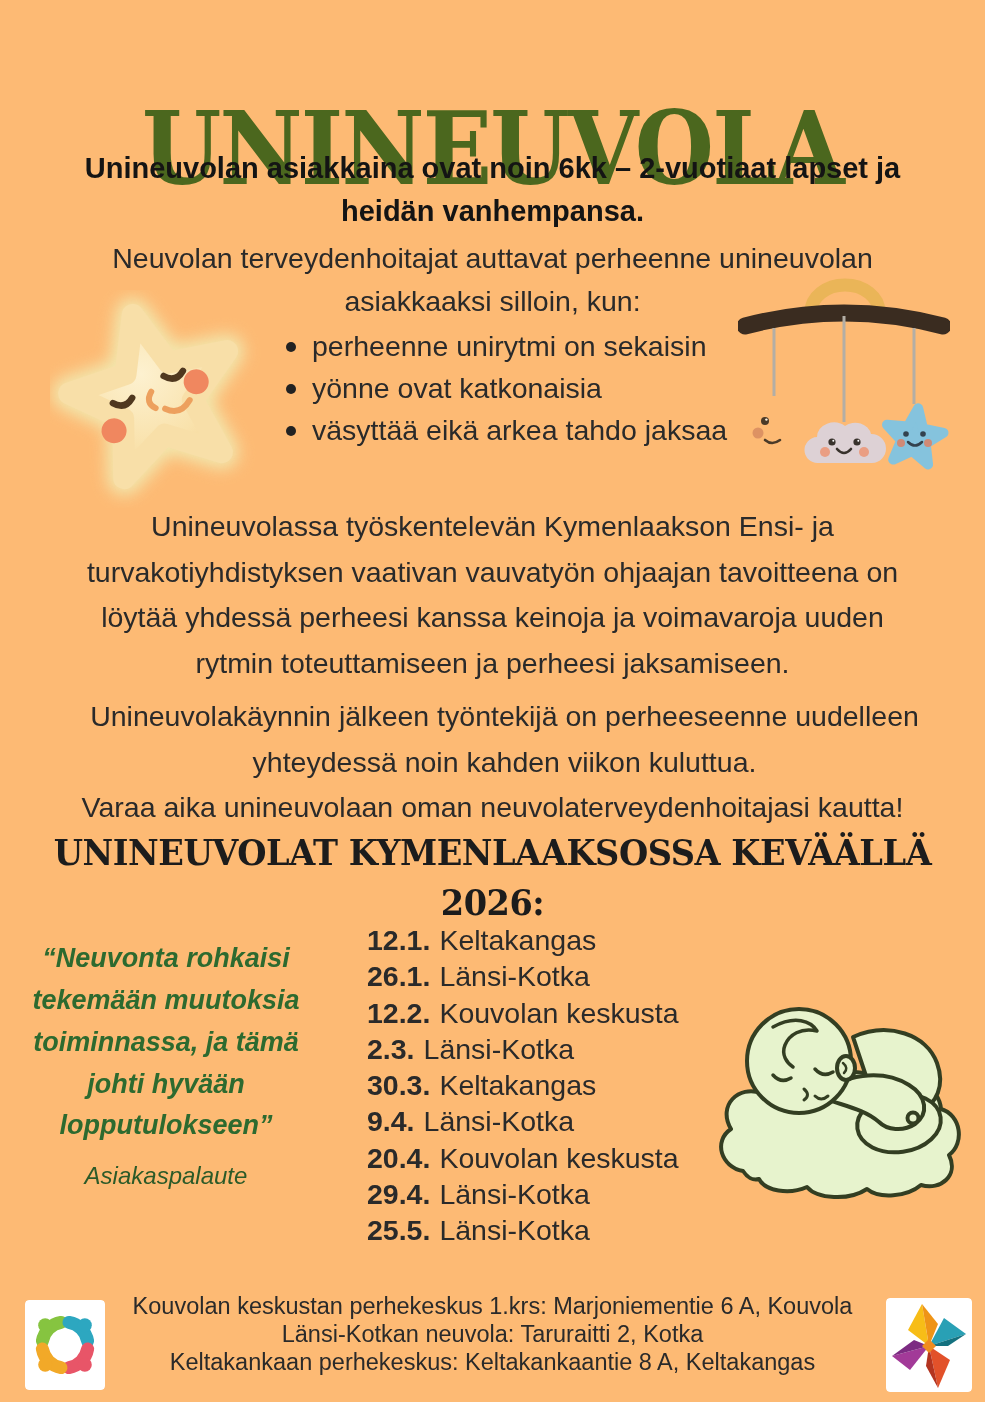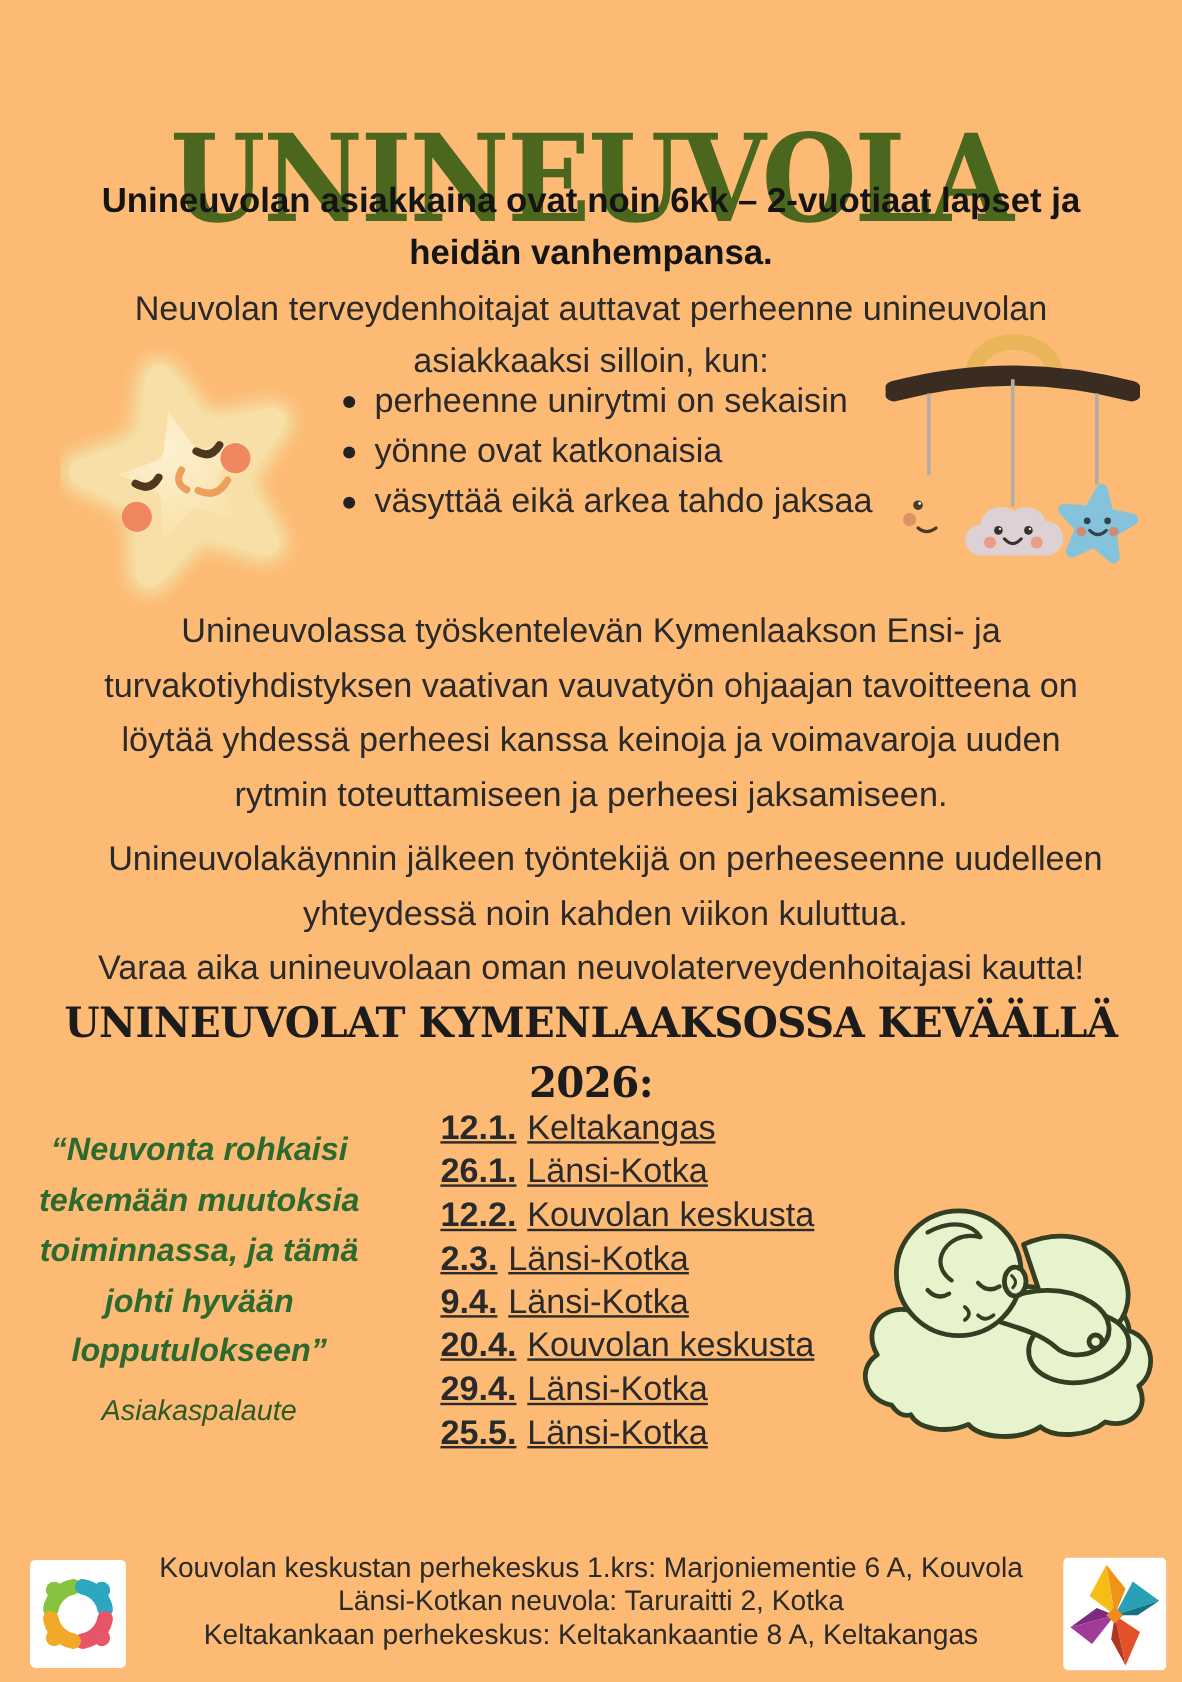--- a/index.html
+++ b/index.html
@@ -22,21 +22,21 @@
   }
   .subtitle{
     position:absolute; top:147px; left:0; width:100%;
     font-size:29px; font-weight:700; line-height:1.48; color:#141414;
   }
   .intro{
     position:absolute; top:237px; left:0; width:100%;
     font-size:28.5px; line-height:1.5; color:#2a2a2a;
   }
   .criteria{
-    position:absolute; top:314px; left:280px; margin:0; padding:0;
+    position:absolute; top:326px; left:280px; margin:0; padding:0;
     list-style:none; font-size:28.5px; line-height:1.47; color:#2a2a2a;
   }
   .criteria li{ position:relative; padding-left:32px; }
   .criteria li::before{
     content:""; position:absolute; left:6px; top:16px;
     width:10px; height:10px; border-radius:50%; background:#222;
   }
   .para1{ position:absolute; top:504px; left:0; width:100%;
     font-size:28.5px; line-height:1.6; color:#2a2a2a; }
   .para2{ position:absolute; top:694px; left:12px; width:100%;
@@ -54,21 +54,21 @@
     position:absolute; top:938px; left:16px; width:300px;
     font-size:27px; font-weight:700; font-style:italic;
     line-height:1.55; color:#2d6a2f; text-align:center;
   }
   .quote-attrib{
     position:absolute; top:1162px; left:16px; width:300px;
     font-size:24px; font-style:italic; color:#2c5a28; text-align:center;
   }
   .schedule{
     position:absolute; top:922px; left:367px;
-    font-size:28.5px; line-height:1.272; color:#2a2a2a;text-decoration:underline;
+    font-size:28.5px; line-height:1.272; color:#2a2a2a;
   }
   .schedule .d{ font-weight:700; margin-right:9px; }
   .footer-text{
     position:absolute; top:1292px; left:0; width:100%;
     font-size:23.5px; line-height:1.2; color:#2a2a2a;
   }
   .logo-box{ position:absolute; border-radius:4px; }
   svg{ display:block; }
 </style>
 </head>
@@ -161,20 +161,21 @@
 toiminnassa, ja tämä
 johti hyvään
 lopputulokseen”</div>
   <div class="quote-attrib">Asiakaspalaute</div>
 
   <div class="schedule">
     <div><span class="d">12.1.</span><span>Keltakangas</span></div>
     <div><span class="d">26.1.</span><span>Länsi-Kotka</span></div>
     <div><span class="d">12.2.</span><span>Kouvolan keskusta</span></div>
     <div><span class="d">2.3.</span><span>Länsi-Kotka</span></div>
+    <div><span class="d">30.3.</span><span>Keltakangas</span></div>
     <div><span class="d">9.4.</span><span>Länsi-Kotka</span></div>
     <div><span class="d">20.4.</span><span>Kouvolan keskusta</span></div>
     <div><span class="d">29.4.</span><span>Länsi-Kotka</span></div>
     <div><span class="d">25.5.</span><span>Länsi-Kotka</span></div>
   </div>
 
   <svg class="abs" style="left:703px; top:983px;" width="264" height="220" viewBox="0 0 264 220" fill="none" stroke="#333e22" stroke-width="4" stroke-linecap="round" stroke-linejoin="round">
     <path d="M40,188 C18,184 10,158 28,146 C14,122 36,102 58,110 C66,88 98,84 112,100 C134,84 170,86 186,102 C210,92 236,104 238,126 C258,132 262,160 246,172 C256,192 238,208 218,202 C204,214 176,216 164,206 C146,218 114,216 104,204 C86,212 62,208 56,196 C50,198 44,194 40,188 Z" fill="#e7f3cd"></path>
     <path d="M150,54 C186,38 224,52 234,80 C242,102 234,122 216,128 C198,134 178,128 170,114 Z" fill="#e7f3cd"></path>
     <ellipse cx="196" cy="140" rx="42" ry="29" transform="rotate(-8 196 140)" fill="#e7f3cd"></ellipse>

